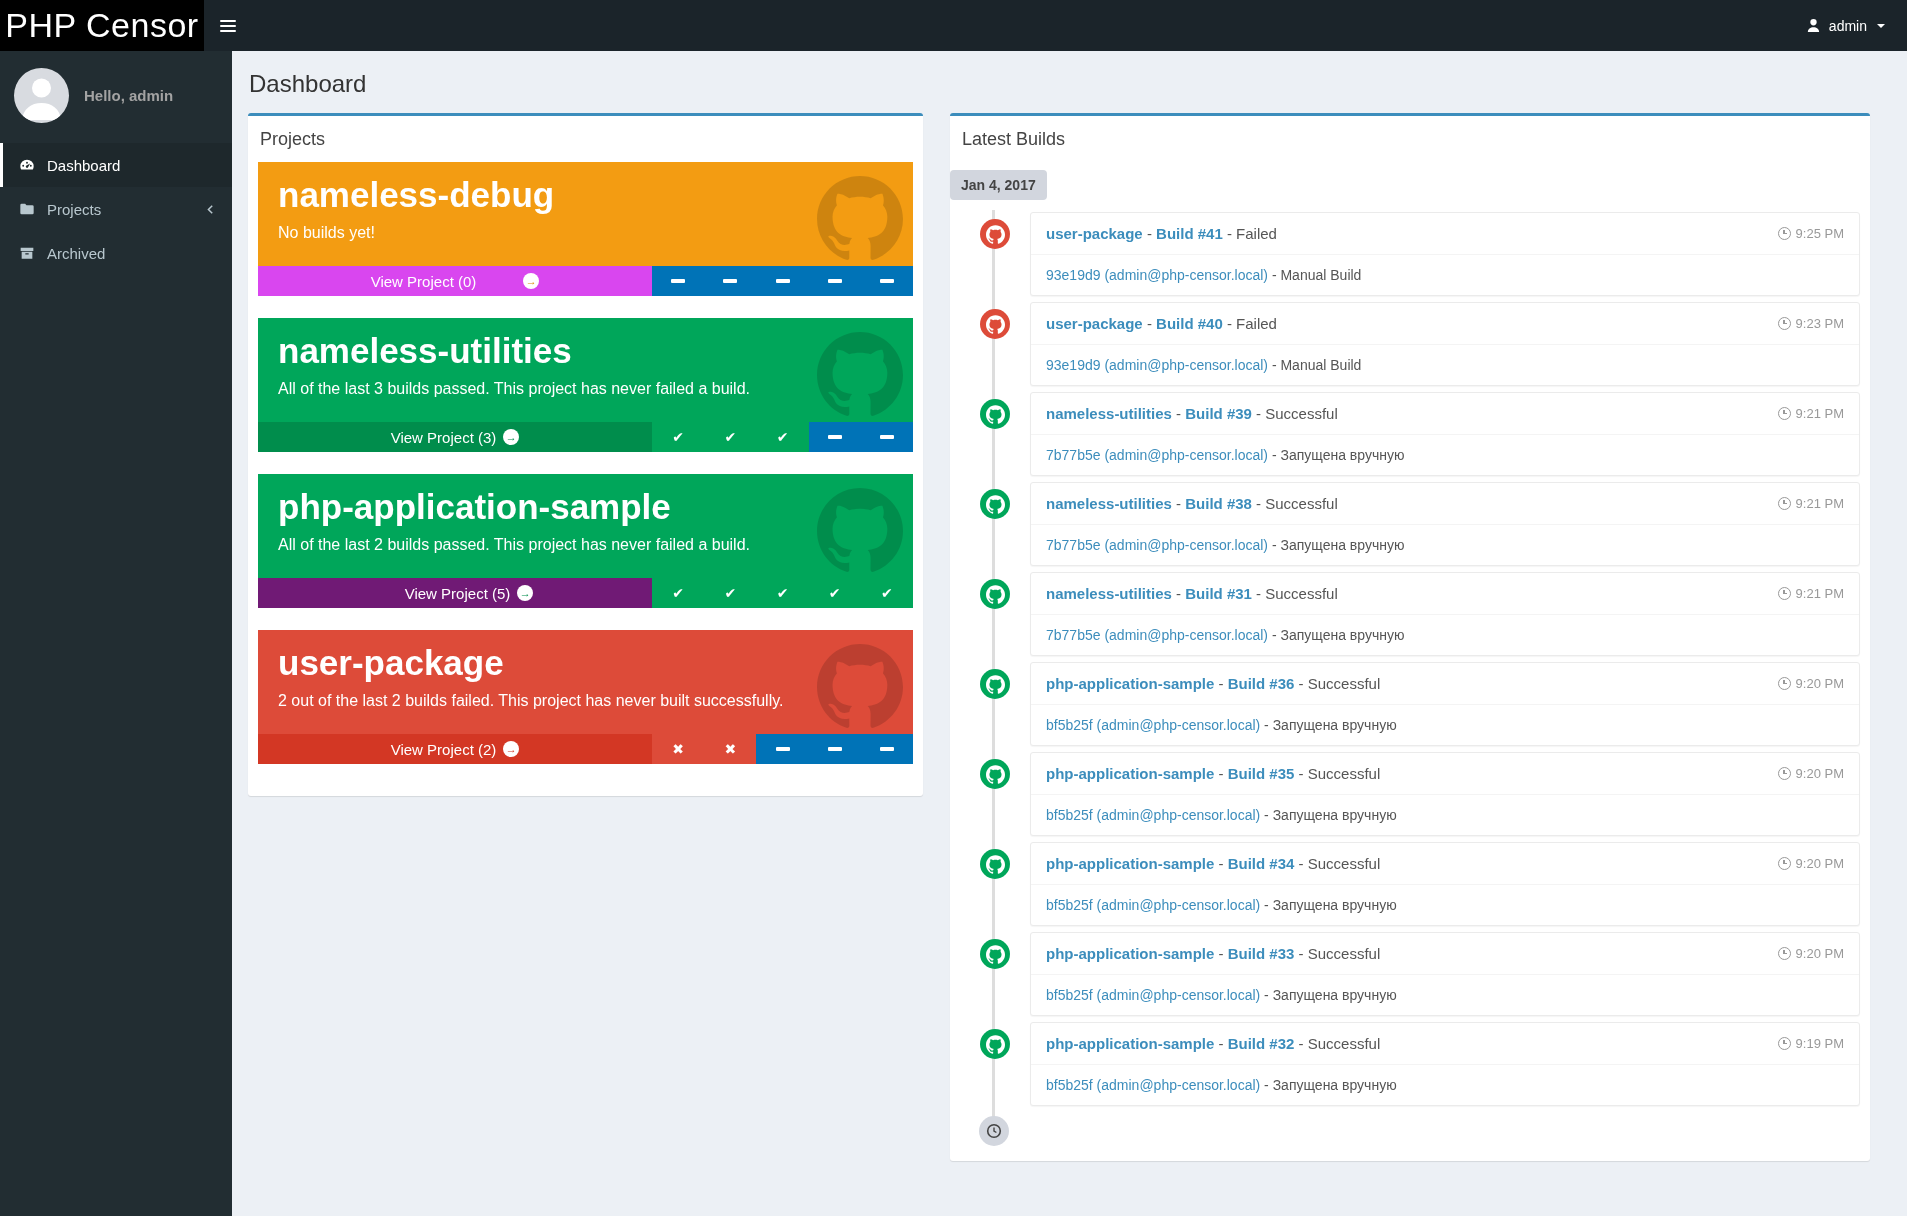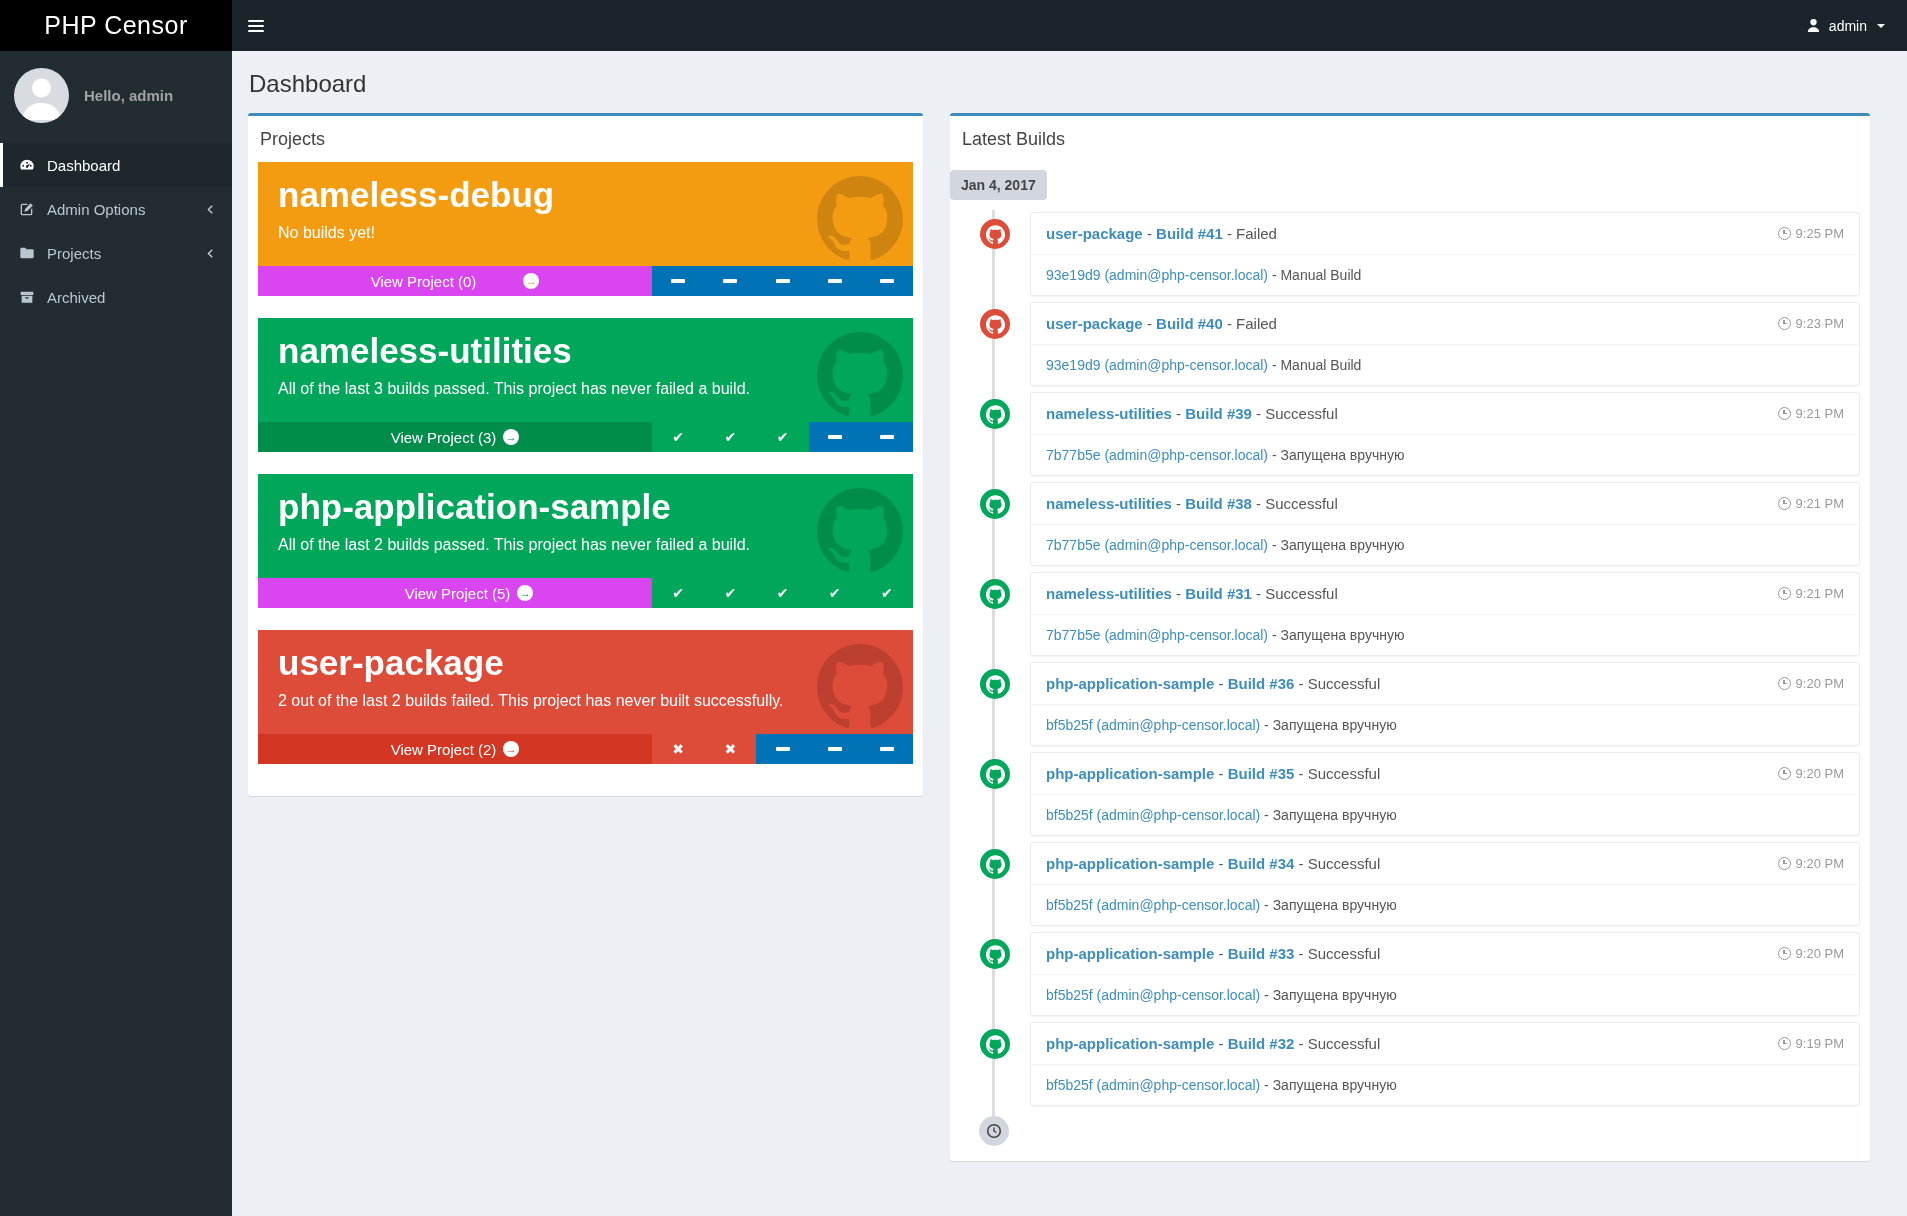--- a/index.html
+++ b/index.html
@@ -5,21 +5,21 @@
   * { box-sizing: border-box; margin: 0; padding: 0; }
   html,body { width:1907px; height:1216px; }
   body {
     font-family: "Liberation Sans", "DejaVu Sans", sans-serif;
     background:#ecf0f5; color:#333; overflow:hidden; position:relative;
   }
   a { text-decoration:none; cursor:pointer; }
 
   
   .main-header { position:absolute; top:0; left:0; right:0; height:51px; display:flex; z-index:20; }
-  .logo { width:232px; background:#000; color:#fff; font-size:25px; display:flex; align-items:center; justify-content:center; letter-spacing:.5px; }
+  .logo { width:204px; background:#000; color:#fff; font-size:34px; display:flex; align-items:center; justify-content:center; letter-spacing:.5px; }
   .navbar { flex:1; background:#1b242a; display:flex; align-items:center; justify-content:space-between; }
   .hamburger { width:48px; height:51px; display:flex; flex-direction:column; align-items:center; justify-content:center; gap:3px; cursor:pointer; background:transparent; border:none; }
   .hamburger span { display:block; width:16px; height:2px; background:#fff; border-radius:1px; }
   .user-menu { display:flex; align-items:center; gap:8px; color:#fff; font-size:14px; padding:0 22px; height:51px; cursor:pointer; }
   .user-menu svg { display:block; }
   .caret { width:0; height:0; border-left:4px solid transparent; border-right:4px solid transparent; border-top:4px solid #fff; margin-left:2px; }
 
   
   .sidebar { position:absolute; top:51px; left:0; bottom:0; width:232px; background:#222d32; }
   .user-panel { display:flex; align-items:center; gap:15px; padding:17px 14px 20px 14px; }
@@ -106,30 +106,20 @@
   </div>
   <ul class="sidebar-menu">
     <li class="active">
       <svg class="mi" viewBox="0 0 24 24">
           <path fill="currentColor" d="M12 4A10 10 0 0 0 2 14a9.9 9.9 0 0 0 1.3 4.9h17.4A9.9 9.9 0 0 0 22 14 10 10 0 0 0 12 4zm0 3.2a1.4 1.4 0 1 1-1.4 1.4A1.4 1.4 0 0 1 12 7.2zM6.3 14.6A1.4 1.4 0 1 1 7.7 13.2a1.4 1.4 0 0 1-1.4 1.4zm7.1 1.3a2 2 0 0 1-2.8-2.8l6-3.2zm4.3-1.3a1.4 1.4 0 1 1 1.4-1.4 1.4 1.4 0 0 1-1.4 1.4z"></path>
         </svg>
       <span>Dashboard</span>
     </li>
     <li>
       <svg class="mi" viewBox="0 0 24 24">
-          <path fill="none" stroke="currentColor" stroke-width="2" d="M12.5 5H5a1.5 1.5 0 0 0-1.5 1.5V19A1.5 1.5 0 0 0 5 20.5h12.5A1.5 1.5 0 0 0 19 19v-7.5"></path>
-          <path fill="currentColor" d="M17.2 3.2l3.6 3.6-8.3 8.3-4.3 1 1-4.2z"></path>
-        </svg>
-      <span>Admin Options</span>
-      <svg class="chevron-left" viewBox="0 0 16 16">
-          <path fill="none" stroke="currentColor" stroke-width="2.2" d="M10.5 2.5 5 8l5.5 5.5"></path>
-        </svg>
-    </li>
-    <li>
-      <svg class="mi" viewBox="0 0 24 24">
           <path fill="currentColor" d="M2 6a2 2 0 0 1 2-2h5.2l2 2.4H20a2 2 0 0 1 2 2V18a2 2 0 0 1-2 2H4a2 2 0 0 1-2-2z"></path>
         </svg>
       <span>Projects</span>
       <svg class="chevron-left" viewBox="0 0 16 16">
           <path fill="none" stroke="currentColor" stroke-width="2.2" d="M10.5 2.5 5 8l5.5 5.5"></path>
         </svg>
     </li>
     <li>
       <svg class="mi" viewBox="0 0 24 24">
           <path fill="currentColor" fill-rule="evenodd" d="M2.5 4h19v5h-19zM4 10h16v10.5H4zm5.5 2.2v2.2h5v-2.2z"></path>
@@ -215,21 +205,21 @@
 
   <div class="project-card">
     <div class="card-body" style="background: rgb(0, 166, 90);">
       <h2 class="card-title">php-application-sample</h2>
       <p class="card-desc">All of the last 2 builds passed. This project has never failed a build.</p>
       <svg class="octocat-watermark" viewBox="0 0 24 24">
                 <path d="M12 .297c-6.63 0-12 5.373-12 12 0 5.303 3.438 9.8 8.205 11.385.6.113.82-.258.82-.577 0-.285-.01-1.04-.015-2.04-3.338.724-4.042-1.61-4.042-1.61C4.422 18.07 3.633 17.7 3.633 17.7c-1.087-.744.084-.729.084-.729 1.205.084 1.838 1.236 1.838 1.236 1.07 1.835 2.809 1.305 3.495.998.108-.776.417-1.305.76-1.605-2.665-.3-5.466-1.332-5.466-5.93 0-1.31.465-2.38 1.235-3.22-.135-.303-.54-1.523.105-3.176 0 0 1.005-.322 3.3 1.23.96-.267 1.98-.399 3-.405 1.02.006 2.04.138 3 .405 2.28-1.552 3.285-1.23 3.285-1.23.645 1.653.24 2.873.12 3.176.765.84 1.23 1.91 1.23 3.22 0 4.61-2.805 5.625-5.475 5.92.42.36.81 1.096.81 2.22 0 1.606-.015 2.896-.015 3.286 0 .315.21.69.825.57C20.565 22.092 24 17.592 24 12.297c0-6.627-5.373-12-12-12"></path>
               </svg>
     </div>
     <div class="card-footer">
-      <a class="view-project" style="background: #d946ef; padding-left: 28px;">
+      <a class="view-project" style="background: #701a75; padding-left: 28px;">
         <span class="vp-label">View Project (5)</span>
         <span class="arrow-icon" style="color: rgb(0, 141, 76);">→</span>
       </a>
       <div class="segs">
                 <span class="seg" style="background: rgb(0, 166, 90);">
                   <span class="glyph">✔</span>
                 </span>
                 <span class="seg" style="background: rgb(0, 166, 90);">
                   <span class="glyph">✔</span>
                 </span>

